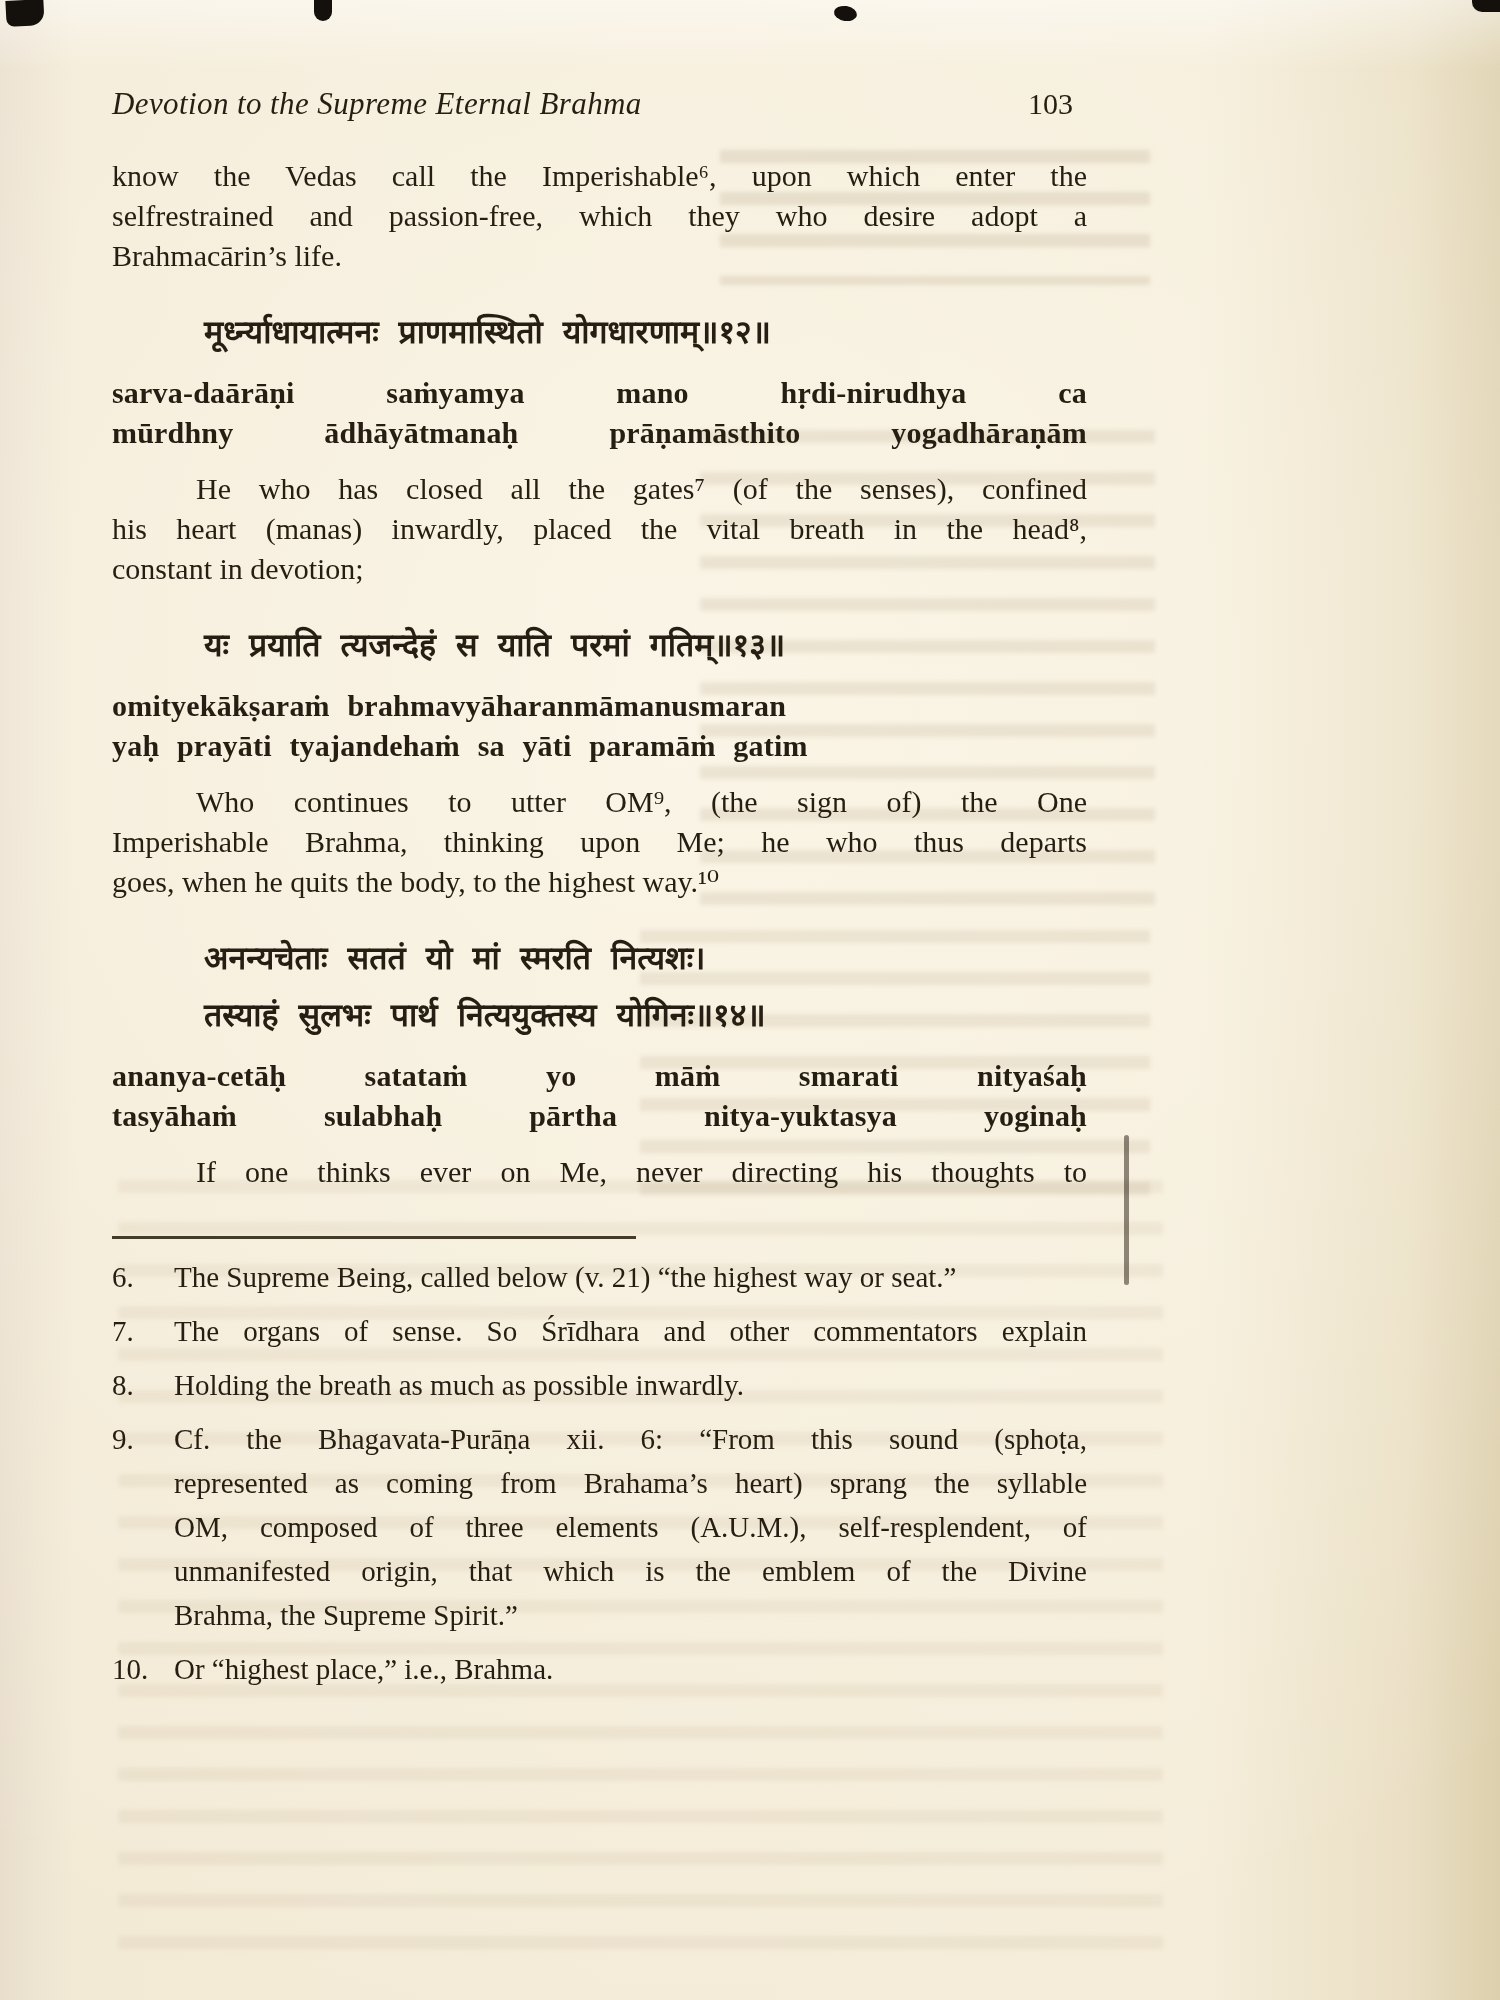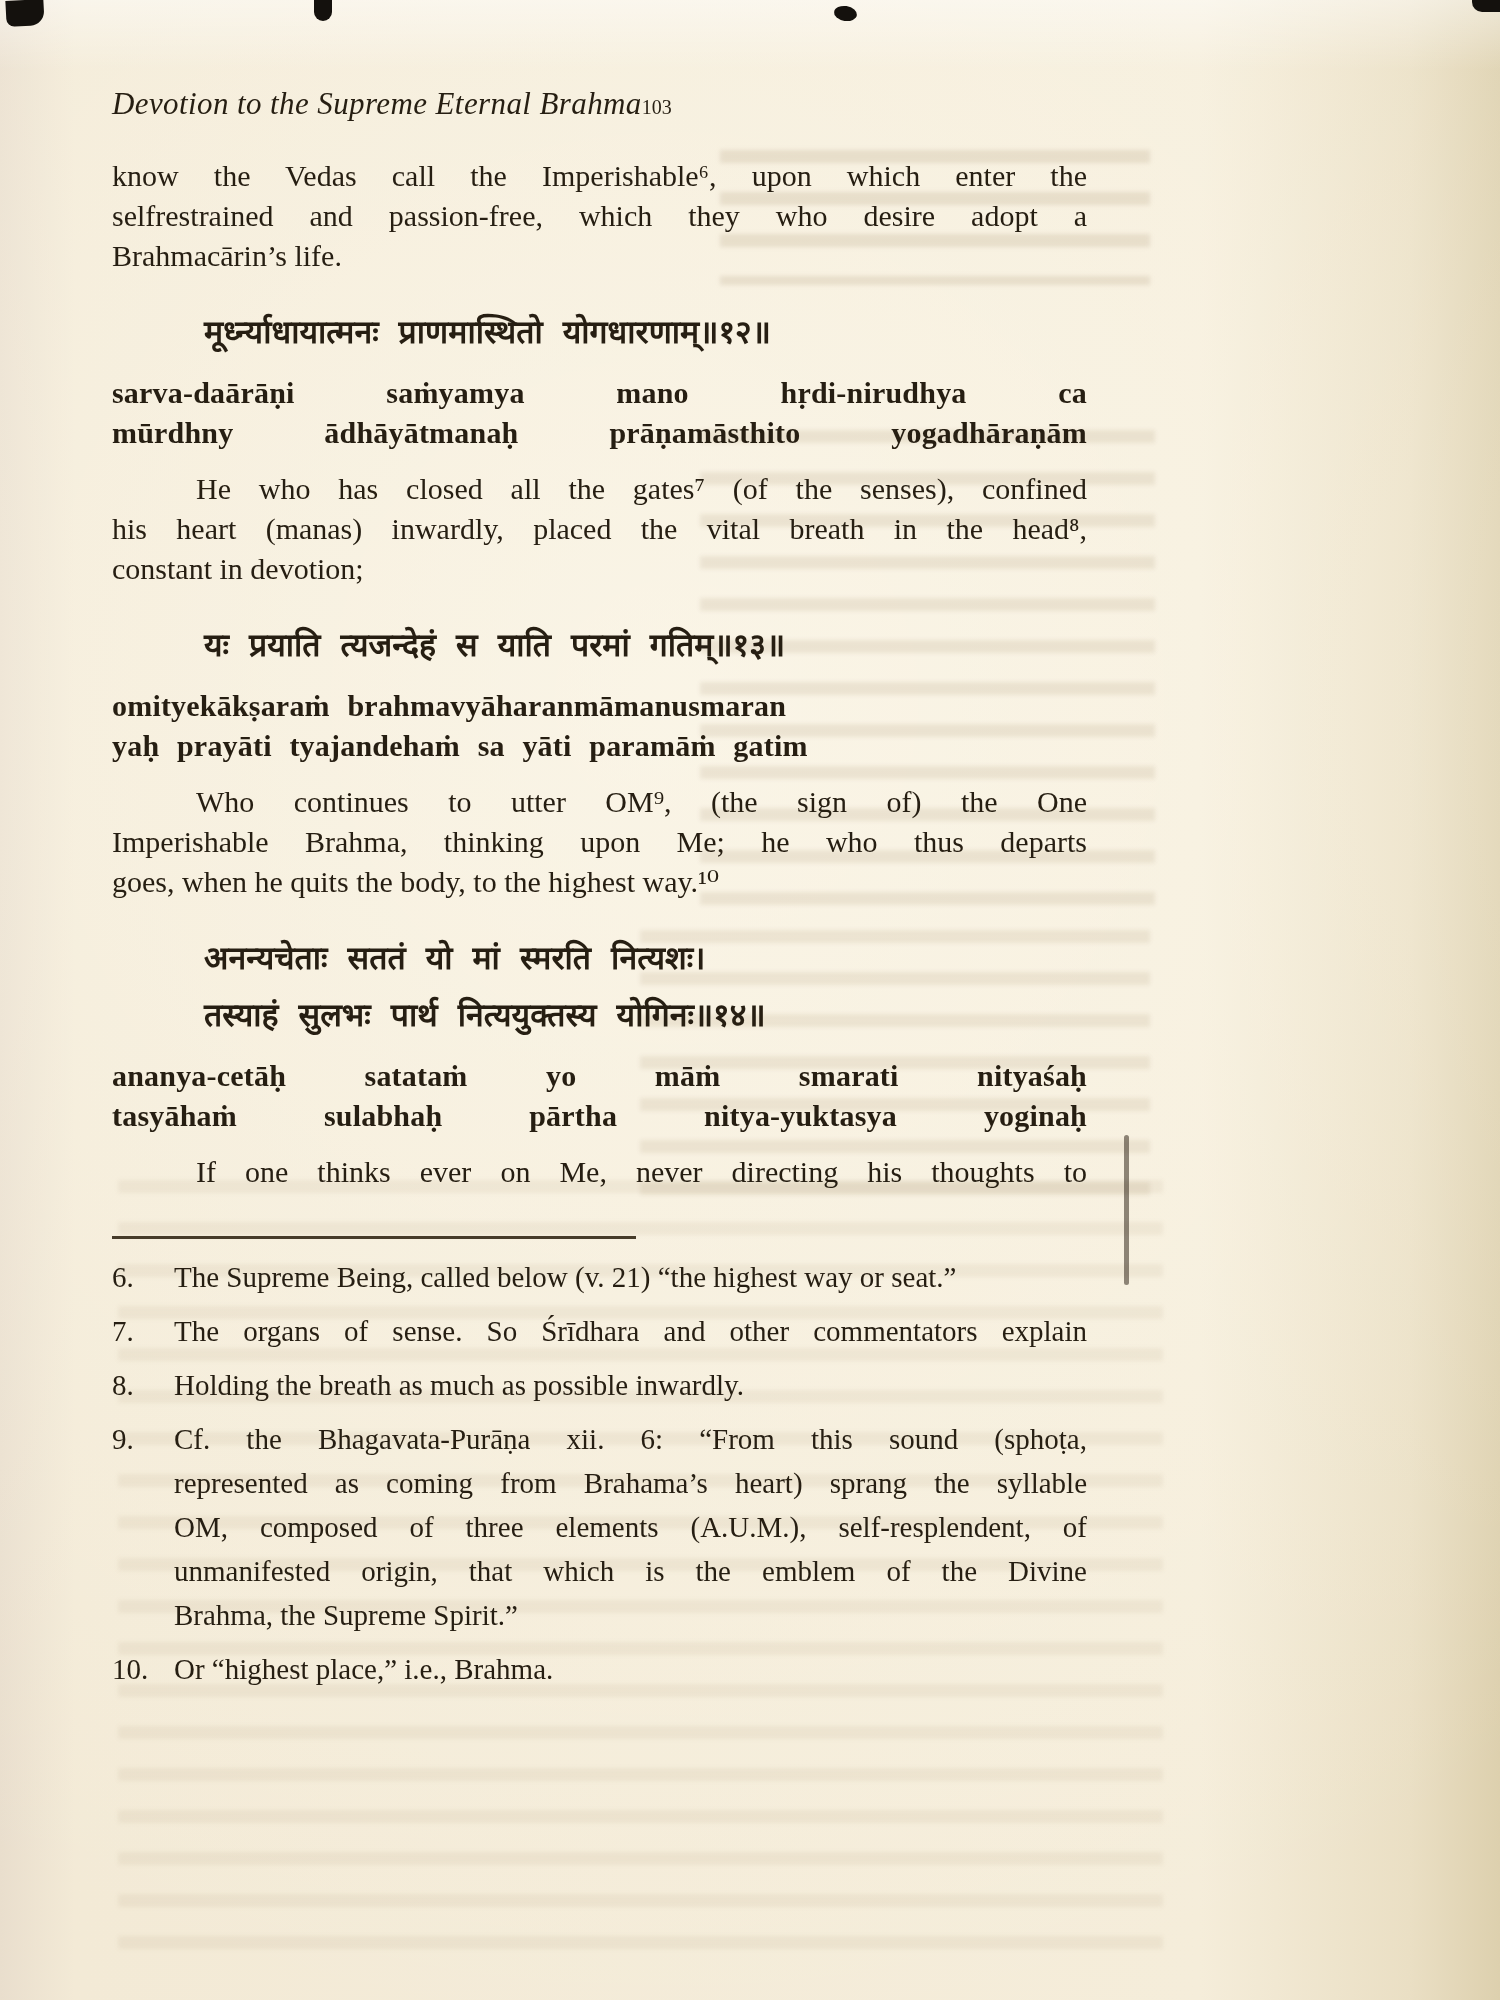--- a/index.html
+++ b/index.html
@@ -35,23 +35,23 @@
   }
   
   .mark{ position:absolute; background:#14110d; }
   .m1{ left:6px; top:0; width:38px; height:26px; border-radius:0 0 14px 8px; transform:rotate(-3deg); }
   .m2{ left:314px; top:0; width:18px; height:21px; border-radius:0 0 9px 9px; }
   .m3{ left:834px; top:6px; width:23px; height:15px; border-radius:50%; transform:rotate(8deg); }
   .m4{ right:0; top:0; width:28px; height:12px; border-radius:0 0 0 10px; }
 
   .content{ position:absolute; left:112px; top:0; width:975px; }
 
-  .hdr{ display:flex; align-items:baseline; padding-top:86px; }
+  .hdr{ display:flex; justify-content:space-between; align-items:baseline; padding-top:86px; }
   .title{ font-style:italic; font-size:31px; letter-spacing:.4px; }
-  .pagenum{ font-size:20px; padding-right:14px; }
+  .pagenum{ font-size:30px; padding-right:14px; }
 
   .body-line{ font-size:30px; line-height:40px; }
   .j{ text-align:justify; text-align-last:justify; }
   .indent{ text-indent:84px; }
 
   .intro{ margin-top:34px; }
 
   .verse{
     margin:28px 0 0 92px; width:840px;
     font-weight:bold; font-size:32px; line-height:57px;

